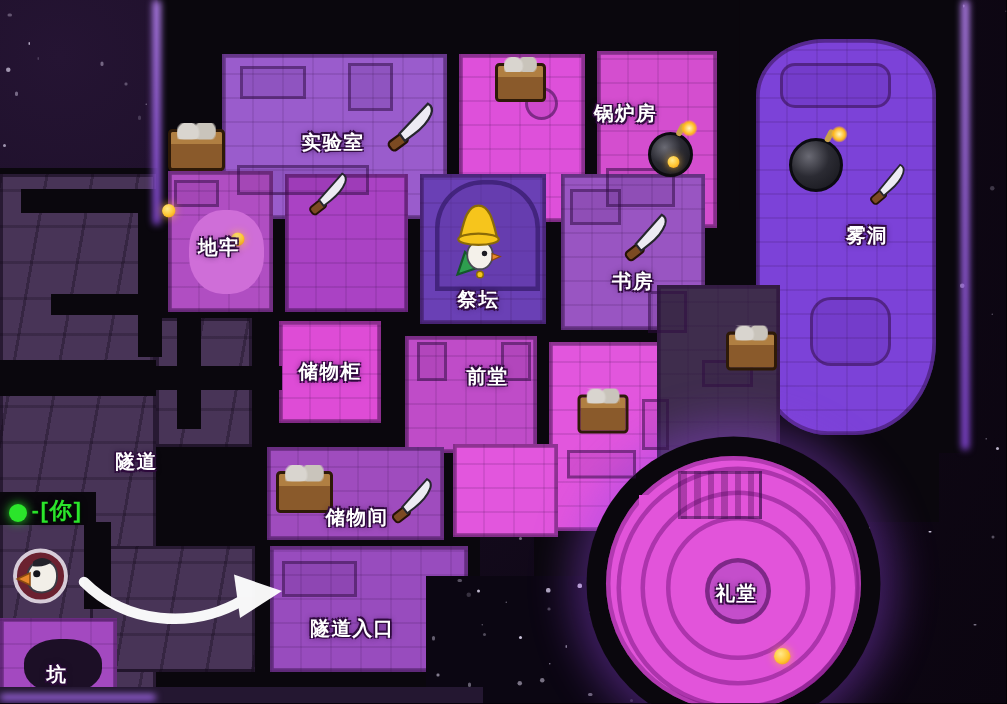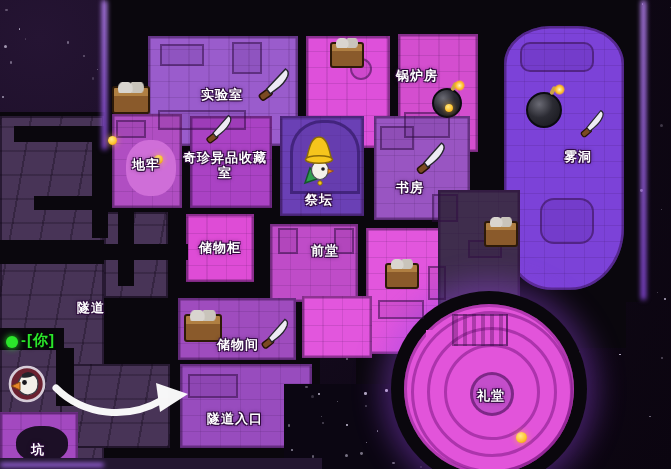--- a/index.html
+++ b/index.html
@@ -314,23 +314,22 @@
   <div class="furn" style="left:188px;top:374px;width:46px;height:20px"></div>
   <div class="furn" style="left:116px;top:120px;width:26px;height:14px"></div>
   <div class="furn" style="left:350px;top:58px;width:18px;height:18px;border-radius:50%"></div>
 
   <div class="path" style="left:0;top:458px;width:322px;height:11px;background:#241731;z-index:3"></div>
 
   <span class="label" style="left:201px;top:87px">实验室</span>
   <span class="label" style="left:396px;top:68px">锅炉房</span>
   <span class="label" style="left:564px;top:149px">雾洞</span>
   <span class="label" style="left:132px;top:157px">地牢</span>
-  <span class="label" style="left:182px;top:150px;width:86px;text-align:center">奇珍异品收藏室</span>
   <span class="label" style="left:305px;top:192px">祭坛</span>
-  <span class="label" style="left:396px;top:180px">书房</span>
+  <span class="label" style="left:408px;top:180px">书房</span>
   <span class="label" style="left:199px;top:240px">储物柜</span>
   <span class="label" style="left:311px;top:243px">前堂</span>
   <span class="label" style="left:77px;top:300px">隧道</span>
   <span class="label" style="left:217px;top:337px">储物间</span>
   <span class="label" style="left:207px;top:411px">隧道入口</span>
   <span class="label" style="left:477px;top:388px">礼堂</span>
   <span class="label" style="left:31px;top:442px">坑</span>
 
   <div>
       <div class="item crate" style="left: 112px; top: 86px; width: 34px; height: 24px;"></div>

